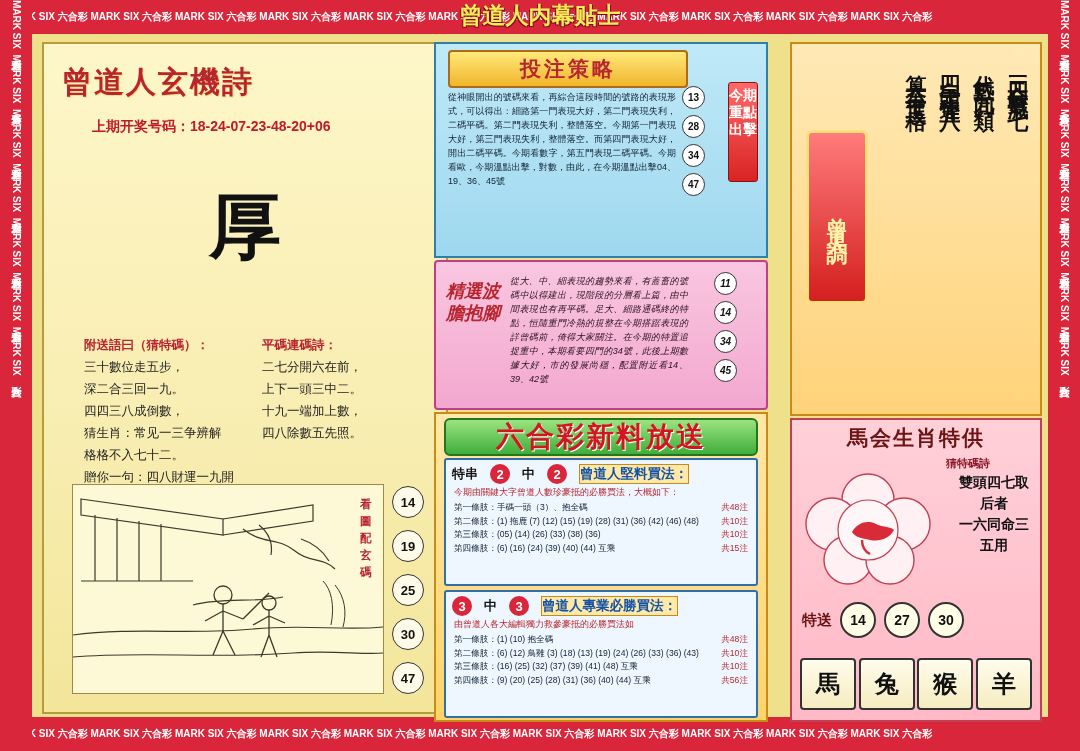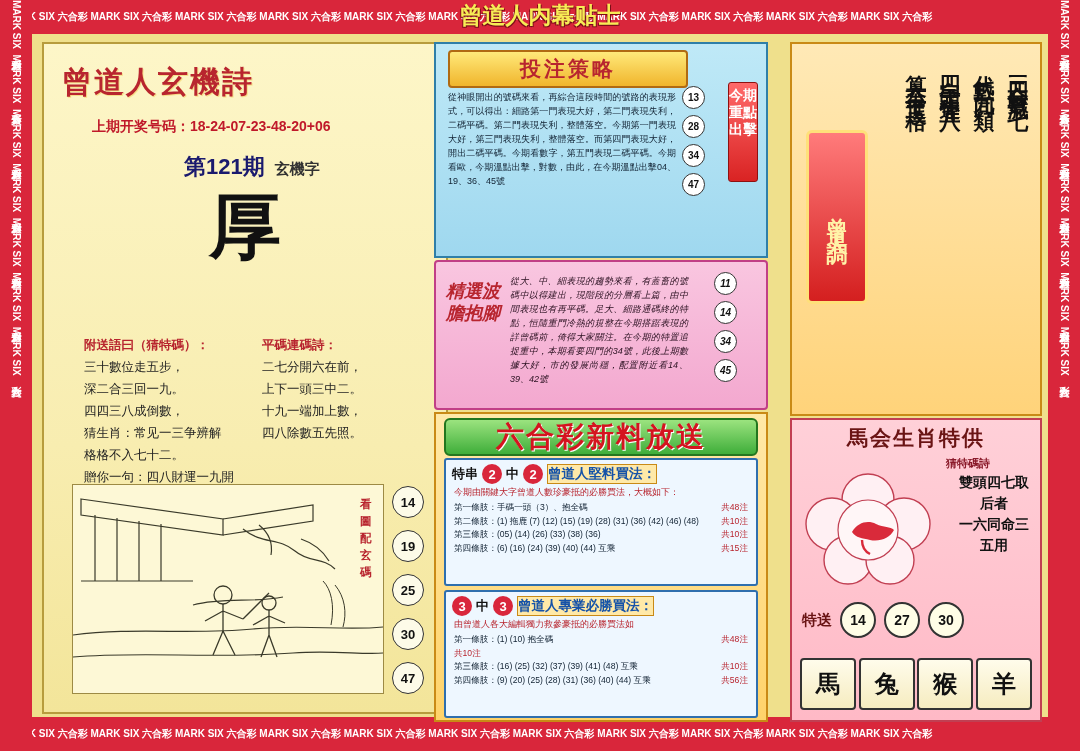--- a/index.html
+++ b/index.html
@@ -96,21 +96,21 @@
   .new-title{position:absolute;left:8px;top:4px;width:310px;height:34px;
              background:linear-gradient(180deg,#9be37f,#3fae3a);
              border:2px solid #23761f;border-radius:6px;
              display:flex;align-items:center;justify-content:center;
              color:#d4141f;font-size:28px;font-weight:bold;letter-spacing:2px;
              text-shadow:1px 1px 0 #fff;}
   .panel{position:absolute;left:8px;width:310px;background:#eef7ff;
          border:2px solid #2f6fae;border-radius:3px;}
   .panel1{top:44px;height:124px;}
   .panel2{top:176px;height:124px;}
-  .p-head{display:flex;align-items:center;gap:4px;padding:4px 6px 2px 6px;}
+  .p-head{display:flex;align-items:center;gap:12px;padding:4px 6px 2px 6px;}
   .p-head .lbl{font-size:13px;font-weight:bold;color:#111;}
   .circ{width:20px;height:20px;border-radius:50%;background:#d9263b;color:#fff;
         font-size:13px;font-weight:bold;display:flex;align-items:center;justify-content:center;}
   .p-head .blue{color:#1552a8;font-size:13.5px;font-weight:bold;
                 background:#ffe9a8;padding:0 0;border:1px solid #c98a16;}
   .p-sub{font-size:9px;color:#b8252f;padding:0 8px;}
   .p-rows{font-size:8.6px;color:#123;padding:2px 8px 0 8px;line-height:13.5px;}
   .p-rows .r{display:flex;justify-content:space-between;}
   .p-rows .r .right{color:#b8252f;}
 
@@ -169,23 +169,20 @@
   </div>
   <div class="edge edge-right">
     <div class="vstrip">MARK SIX 六合彩  MARK SIX 六合彩  MARK SIX 六合彩  MARK SIX 六合彩  MARK SIX 六合彩  MARK SIX 六合彩  MARK SIX 六合彩</div>
   </div>
 
   <div class="canvas">
 
     <div class="leftcol">
       <div class="ld-title">曾道人玄機詩</div>
       <div class="ld-prev">上期开奖号码：18-24-07-23-48-20+06</div>
-      <div class="ld-issue">
-        <span>第121期</span><span class="sub">玄機字</span>
-      </div>
       <div class="ld-big">厚</div>
 
       <div class="poem poemL">
         <div class="hd">附送語曰（猜特碼）：</div>
         <div>三十數位走五步，</div>
         <div>深二合三回一九。</div>
         <div>四四三八成倒數，</div>
         <div>猜生肖：常见一三争辨解</div>
         <div>格格不入七十二。</div>
         <div>贈你一句：四八財運一九開</div>
@@ -318,20 +315,21 @@
             <span class="circ">3</span>
             <span class="blue">曾道人專業必勝買法：</span>
           </div>
           <div class="p-sub">由曾道人各大編輯獨力救參豪抵的必勝買法如</div>
           <div class="p-rows">
             <div class="r">
                 <span>第一條肢：(1) (10) 抱全碼</span>
                 <span class="right">共48注</span>
               </div>
             <div class="r">
+                <span>第二條肢：(6) (12) 鳥雞 (3) (18) (13) (19) (24) (26) (33) (36) (43)</span>
                 <span class="right">共10注</span>
               </div>
             <div class="r">
                 <span>第三條肢：(16) (25) (32) (37) (39) (41) (48) 互乘</span>
                 <span class="right">共10注</span>
               </div>
             <div class="r">
                 <span>第四條肢：(9) (20) (25) (28) (31) (36) (40) (44) 互乘</span>
                 <span class="right">共56注</span>
               </div>

